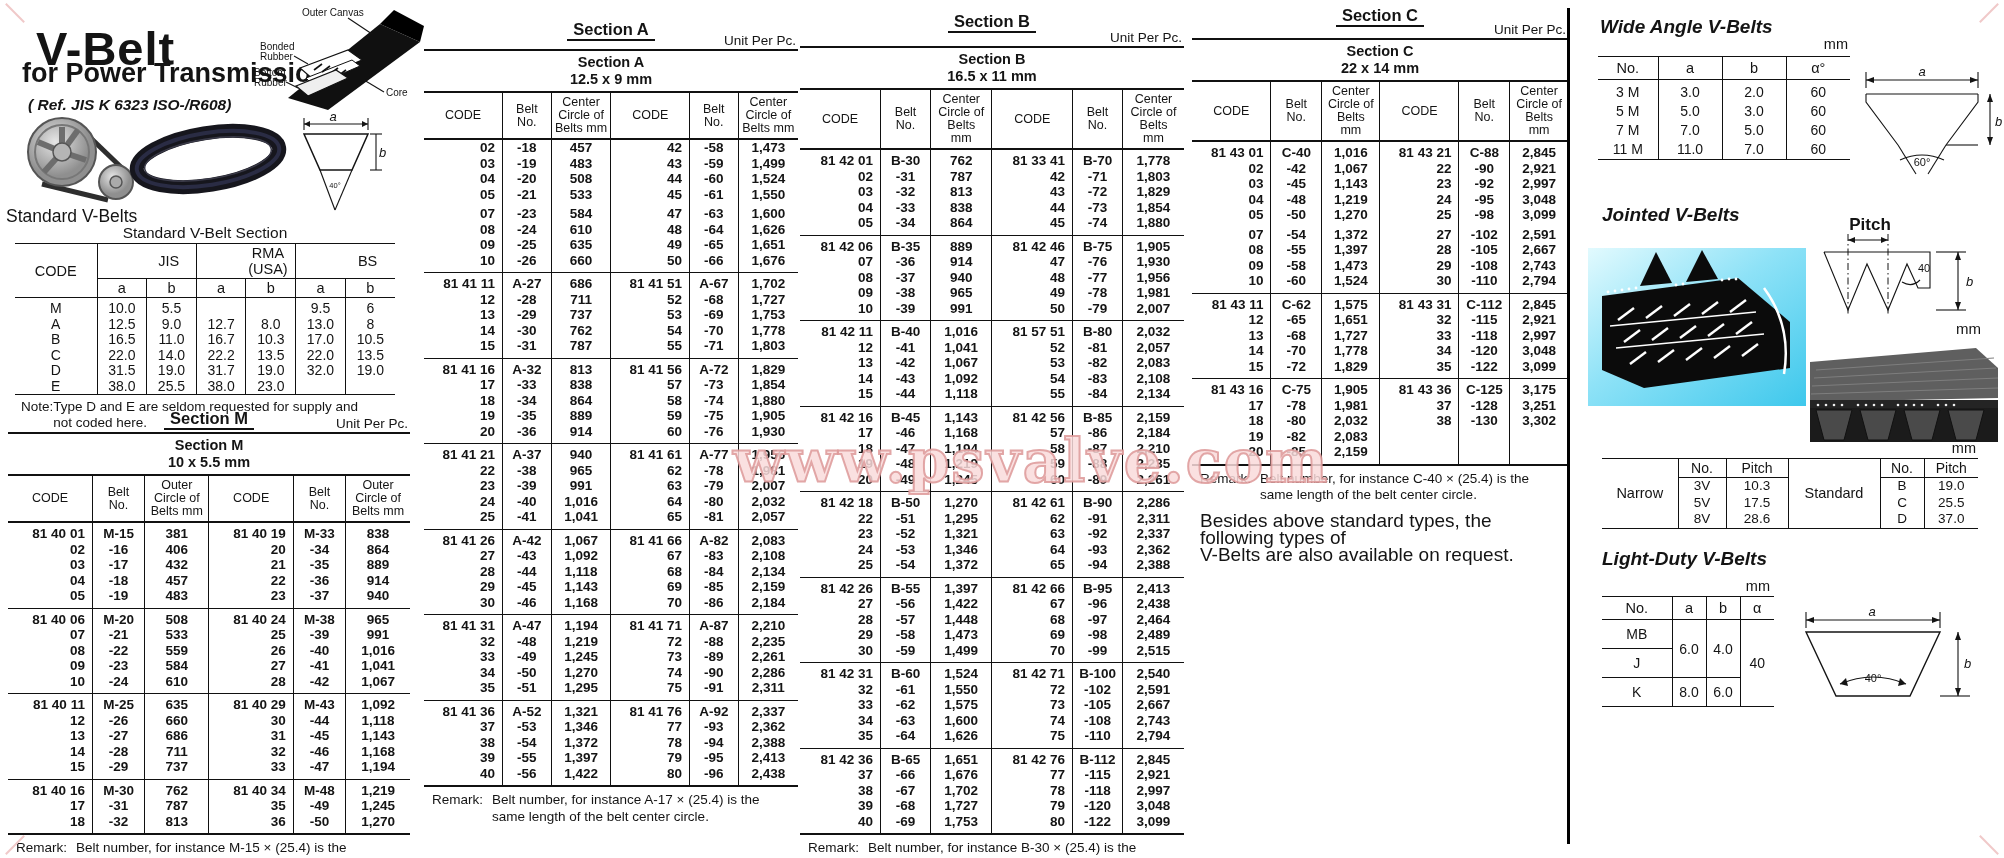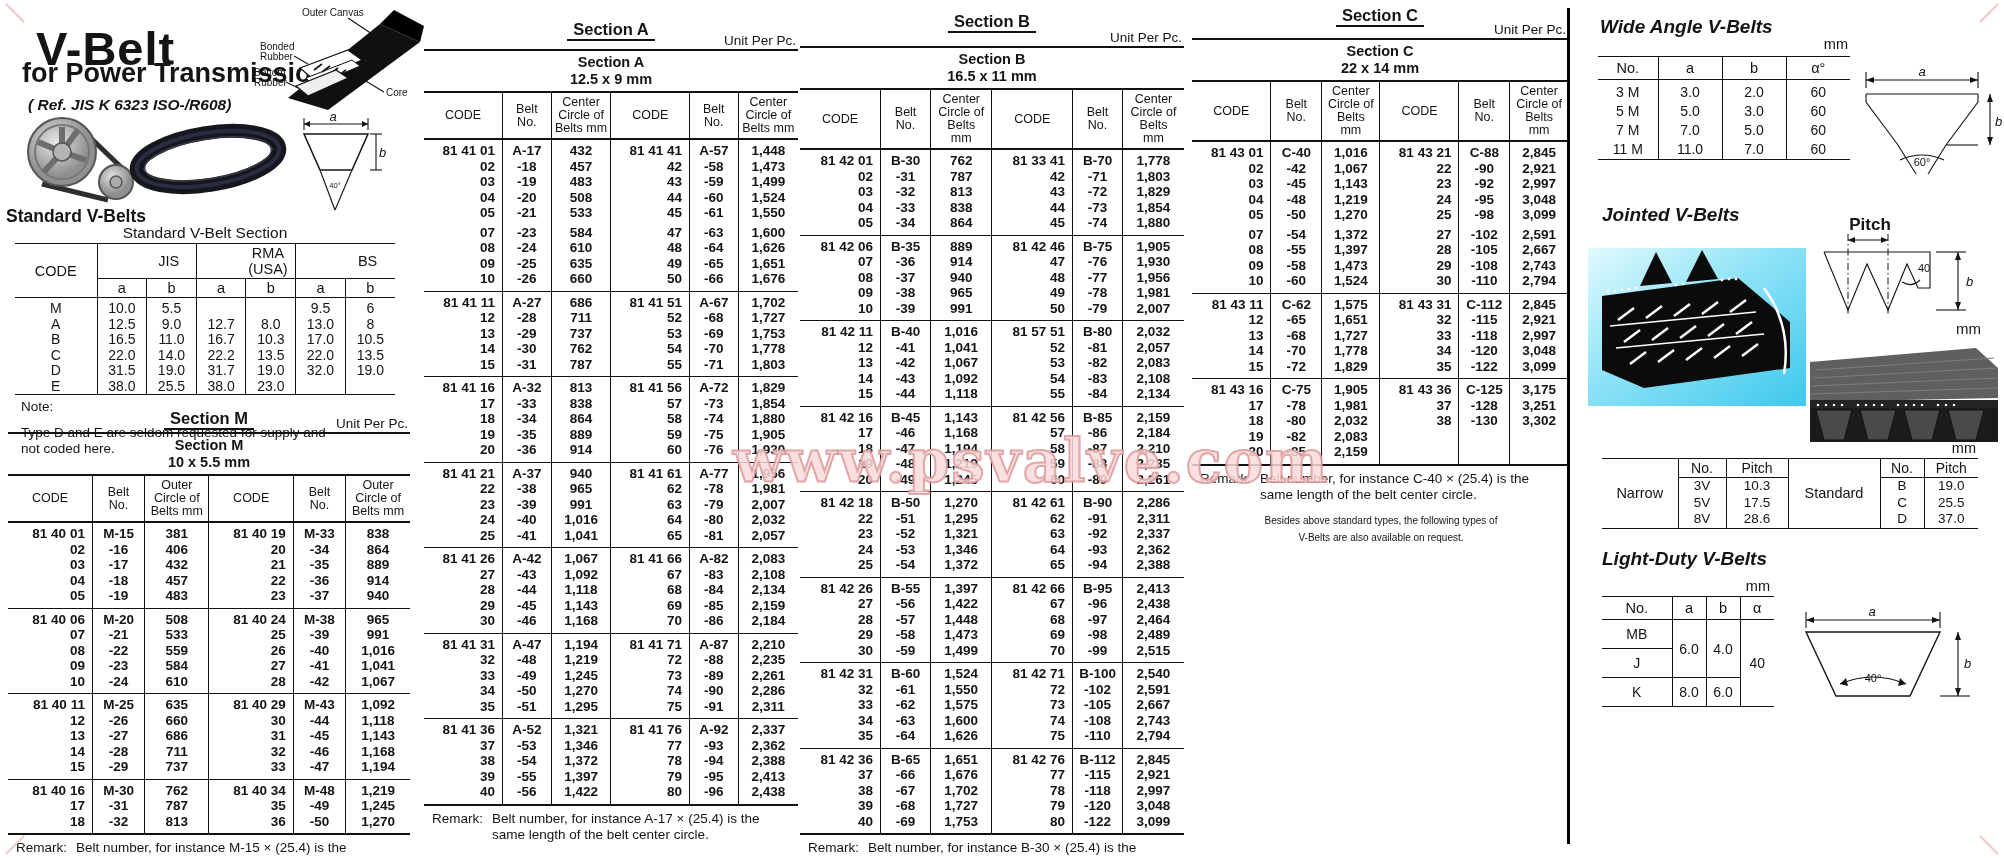--- a/index.html
+++ b/index.html
@@ -4,21 +4,21 @@
 <style>
   html,body{margin:0;padding:0;background:#e9e9e9;}
   .page{position:relative;width:2004px;height:858px;background:#ffffff;overflow:hidden;
         font-family:"Liberation Sans","DejaVu Sans",sans-serif;color:#141414;outline:1px solid #f3dada;}
   .abs{position:absolute;}
   
   .vb-title{font-size:47px;font-weight:bold;letter-spacing:1px;}
   .vb-sub{font-size:27px;font-weight:bold;}
   .vb-ref{font-size:15.5px;font-weight:bold;font-style:italic;}
   .h-ital{font-size:19px;font-weight:bold;font-style:italic;}
-  .h-std{font-size:17.5px;font-weight:bold;}
+  .h-std{font-size:17.5px;font-weight:normal;}
   .tbl-title{font-size:15.5px;text-align:center;}
   .mm-lab{font-size:14.5px;}
   
   .sec-panel{position:absolute;}
   .sec-head{position:relative;text-align:center;border-bottom:2px solid #111;padding-bottom:2px;}
   .sec-title{font-size:16.5px;font-weight:bold;border-bottom:2px solid #111;padding:0 6px 1px 6px;}
   .unit{position:absolute;right:2px;bottom:1px;font-size:13.5px;}
   .sec-sub{border-bottom:2px solid #111;font-weight:bold;text-align:center;
            white-space:pre-line;font-size:14.5px;line-height:17px;padding:3px 0;}
   table.sec-table{width:100%;border-collapse:collapse;table-layout:fixed;border-bottom:2px solid #111;}
@@ -27,32 +27,32 @@
   table.sec-table td{font-weight:bold;font-size:13.5px;line-height:15.5px;padding:0;white-space:nowrap;overflow:hidden;}
   table.sec-table td.code{text-align:right;padding-right:7px;}
   table.sec-table td.belt{text-align:center;}
   table.sec-table td.val{text-align:center;}
   table.sec-table th:nth-child(n+2),table.sec-table td:nth-child(n+2){border-left:1.5px solid #111;}
   table.sec-table tr.gs td{border-top:1.5px solid #111;padding-top:3px;}
   table.sec-table tr.ge td{padding-bottom:4px;}
   table.sec-table tbody tr:first-child td{border-top:none;}
   .remark{display:flex;gap:9px;font-size:13.5px;line-height:16.5px;margin:5px 0 0 8px;}
   .remark .rtext{white-space:pre-line;}
-  .besides{font-size:10px;line-height:17px;white-space:pre-line;margin:8px 0 0 2px;text-align:center;}
+  .besides{font-size:19px;line-height:17px;white-space:pre-line;margin:8px 0 0 8px;}
   
   table.std-table{border-collapse:collapse;table-layout:fixed;width:100%;
                   border-top:1.8px solid #111;border-bottom:1.8px solid #111;}
   table.std-table th{font-weight:normal;font-size:14.5px;padding:1px 0;}
   table.std-table thead tr:first-child th{border-bottom:1.4px solid #111;}
   table.std-table thead tr:nth-child(2) th{border-bottom:1.8px solid #111;border-left:1.4px solid #111;}
   table.std-table thead tr:first-child th+th{border-left:1.4px solid #111;padding-left:44px;}
   table.std-table tbody td{font-size:14px;line-height:15.5px;text-align:center;padding:0;}
   table.std-table tbody td+td{border-left:1.4px solid #111;}
   table.std-table tbody tr:first-child td{padding-top:3px;}
-  .note{display:flex;gap:10px;font-size:13.5px;line-height:16px;flex-direction:column;}
+  .note{display:flex;font-size:13.5px;line-height:16px;}
   .note .rtext{white-space:pre-line;}
   
   table.wa-table{border-collapse:collapse;table-layout:fixed;width:100%;
                  border-top:1.5px solid #111;border-bottom:1.5px solid #111;}
   table.wa-table th{font-weight:normal;font-size:14.5px;border-bottom:1.5px solid #111;padding:3px 0;}
   table.wa-table th+th,table.wa-table td+td{border-left:1.4px solid #111;}
   table.wa-table td{font-size:14px;text-align:center;line-height:17px;}
   table.wa-table tbody tr:first-child td{padding-top:4px;}
   
   table.nar-table{border-collapse:collapse;table-layout:fixed;width:100%;
@@ -473,28 +473,20 @@
 Belts mm</th>
             <th>CODE</th>
             <th>Belt
 No.</th>
             <th>Center
 Circle of
 Belts mm</th>
           </tr>
         </thead>
         <tbody>
-          <tr class="gs">
-            <td class="code">81 41 01</td>
-            <td class="belt">A-17</td>
-            <td class="val">432</td>
-            <td class="code">81 41 41</td>
-            <td class="belt">A-57</td>
-            <td class="val">1,448</td>
-          </tr>
           <tr>
             <td class="code">02</td>
             <td class="belt">-18</td>
             <td class="val">457</td>
             <td class="code">42</td>
             <td class="belt">-58</td>
             <td class="val">1,473</td>
           </tr>
           <tr>
             <td class="code">03</td>

